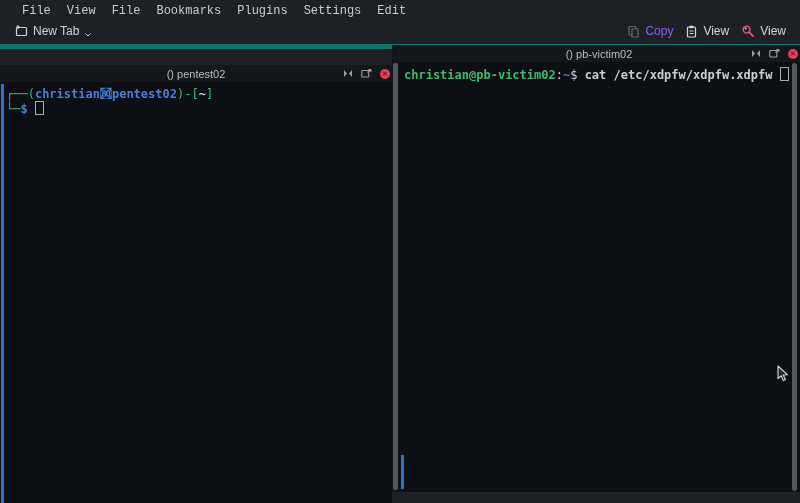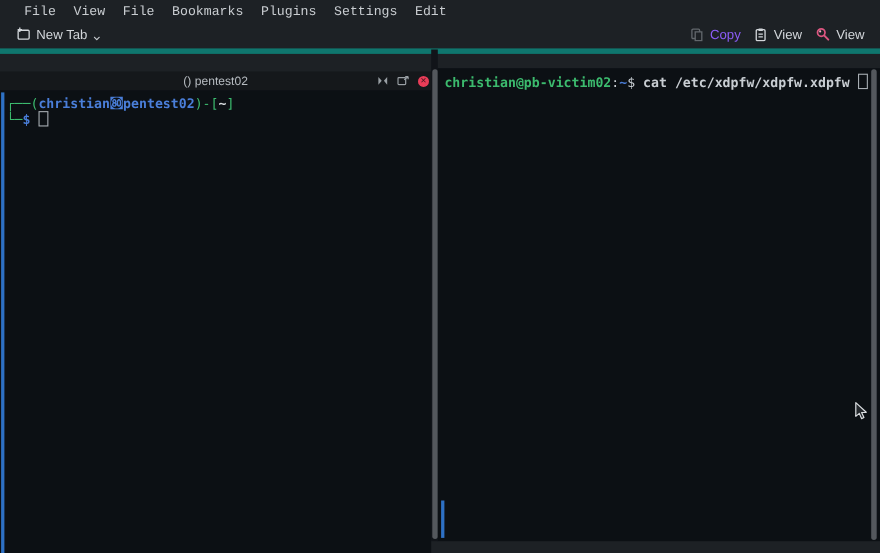--- a/index.html
+++ b/index.html
@@ -140,20 +140,38 @@
       </div>
       <div class="terminal"><div class="t-line"><span class="seg seg-green">┌──(</span><span class="seg seg-blue bold">christian㉏pentest02</span><span class="seg seg-green">)-[</span><span class="seg seg-white bold">~</span><span class="seg seg-green">]</span></div><div class="t-line"><span class="seg seg-green">└─</span><span class="seg seg-blue bold">$</span><span class="seg seg-plain"> </span><span class="cursor"></span></div></div>
       <div class="sb-blue-full"></div>
     </section>
 
     <div class="splitter">
       <div class="splitter-handle"></div>
     </div>
 
     <section class="pane pane-right">
+      <div class="pane-header">
+        <span>() pb-victim02</span>
+        <span class="header-icons">
+          <span class="icon">
+            <svg width="10" height="9" viewBox="0 0 10 9">
+              <path d="M1 1 L4 4.5 L1 8 Z" fill="#9aa0a5"></path>
+              <path d="M9 1 L6 4.5 L9 8 Z" fill="#9aa0a5"></path>
+            </svg>
+          </span>
+          <span class="icon">
+            <svg width="11" height="9" viewBox="0 0 11 9">
+              <rect x="0.8" y="1.5" width="7" height="6.5" rx="0.8" fill="none" stroke="#9aa0a5" stroke-width="1.1"></rect>
+              <path d="M6.5 3.5 L10 0.5 M10 0.5 h-2.6 M10 0.5 v2.6" stroke="#9aa0a5" stroke-width="1.1" fill="none"></path>
+            </svg>
+          </span>
+          <span class="close-btn">✕</span>
+        </span>
+      </div>
       <div class="terminal"><div class="t-line"><span class="seg seg-green bold">christian@pb-victim02</span><span class="seg seg-plain">:</span><span class="seg seg-blue bold">~</span><span class="seg seg-plain">$</span><span class="seg seg-plain bold"> cat /etc/xdpfw/xdpfw.xdpfw </span><span class="cursor"></span></div></div>
       <div class="sb-blue-seg"></div>
       <div class="sb-gray-right"></div>
     </section>
 
   </div>
 
   <div class="mouse-cursor">
     <svg width="12" height="17" viewBox="0 0 12 17">
       <path d="M1 1 L1 13.5 L4.2 10.8 L6.3 15.6 L8.4 14.6 L6.3 10 L10.5 9.8 Z" fill="#24282c" stroke="#d9dcdf" stroke-width="1.1" stroke-linejoin="round"></path>

